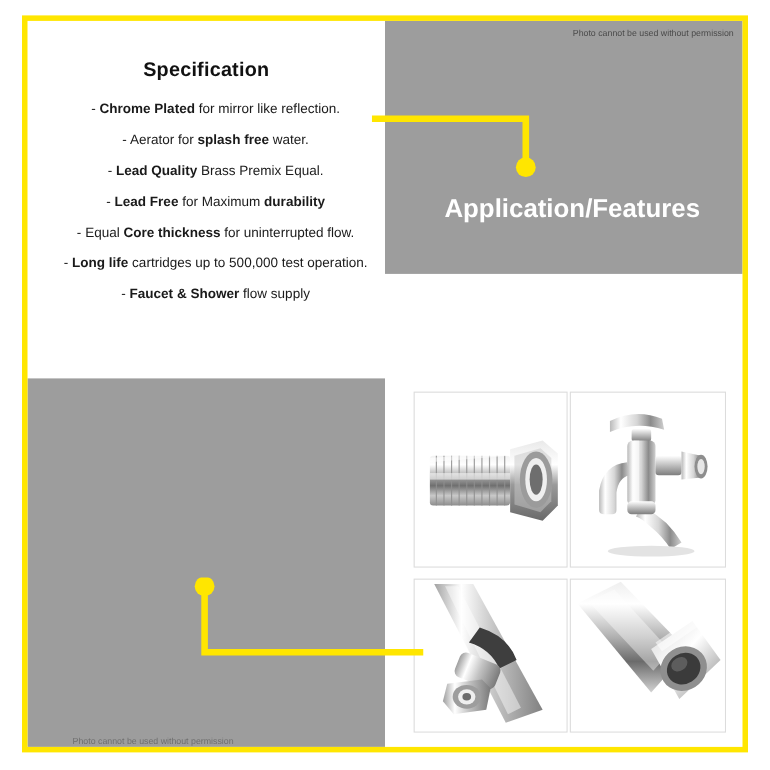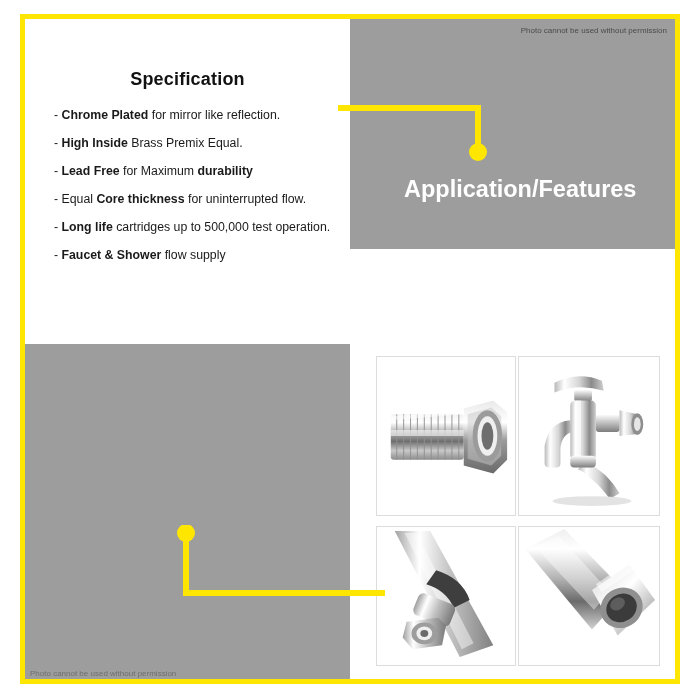--- a/index.html
+++ b/index.html
@@ -59,27 +59,28 @@
     height: 335px;
     background: #ffffff;
   }
 
   
   .spec-title {
     text-align: center;
     font-size: 18px;
     font-weight: bold;
     color: #111111;
-    margin-top: 50px;
+    margin-top: 34px;
     letter-spacing: .2px;
   }
   .spec-list {
     margin: 18px 0 0 0;
     padding: 0 12px 0 29px;
     list-style: none;
+    text-align: center;
   }
   .spec-list li {
     font-size: 12.3px;
     color: #1a1a1a;
     line-height: 15px;
     margin-bottom: 13px;
     white-space: nowrap;
   }
   .spec-list li b { font-weight: bold; }
 
@@ -112,20 +113,21 @@
     height: 80px;
     pointer-events: none;
   }
 
   
   .wm {
     position: absolute;
     font-size: 8px;
     color: #6e6e6e;
     white-space: nowrap;
+    margin-left: 36px;
   }
   .wm-top { right: 33px; top: 26px; color: #4a4a4a; }
   .wm-bottom { left: 30px; bottom: 22px; color: #6e6e6e; }
 
   
   .photo-grid {
     position: absolute;
     left: 350px;
     top: 344px;
     width: 325px;
@@ -147,21 +149,22 @@
 </style>
 </head>
 <body>
 
 <div class="page">
 
   <div class="quad q-spec">
     <div class="spec-title">Specification</div>
     <ul class="spec-list">
       <li><span>- </span><b>Chrome Plated</b><span> for mirror like reflection.</span><b></b><span></span></li>
-      <li><span>- </span><b> High Inside</b><span> Brass Premix Equal.</span><b></b><span></span></li>
+      <li><span>- </span><b></b><span>Aerator for </span><b>splash free</b><span> water.</span></li>
+      <li><span>- </span><b> Lead Quality</b><span> Brass Premix Equal.</span><b></b><span></span></li>
       <li><span>- </span><b>Lead Free</b><span> for Maximum </span><b>durability</b><span></span></li>
       <li><span>- </span><b></b><span>Equal </span><b>Core thickness</b><span> for uninterrupted flow.</span></li>
       <li><span>- </span><b>Long life</b><span> cartridges up to 500,000 test operation.</span><b></b><span></span></li>
       <li><span>- </span><b>Faucet &amp; Shower</b><span> flow supply</span><b></b><span></span></li>
     </ul>
   </div>
 
   <div class="quad q-app">
     <div class="app-title">Application/Features</div>
   </div>

